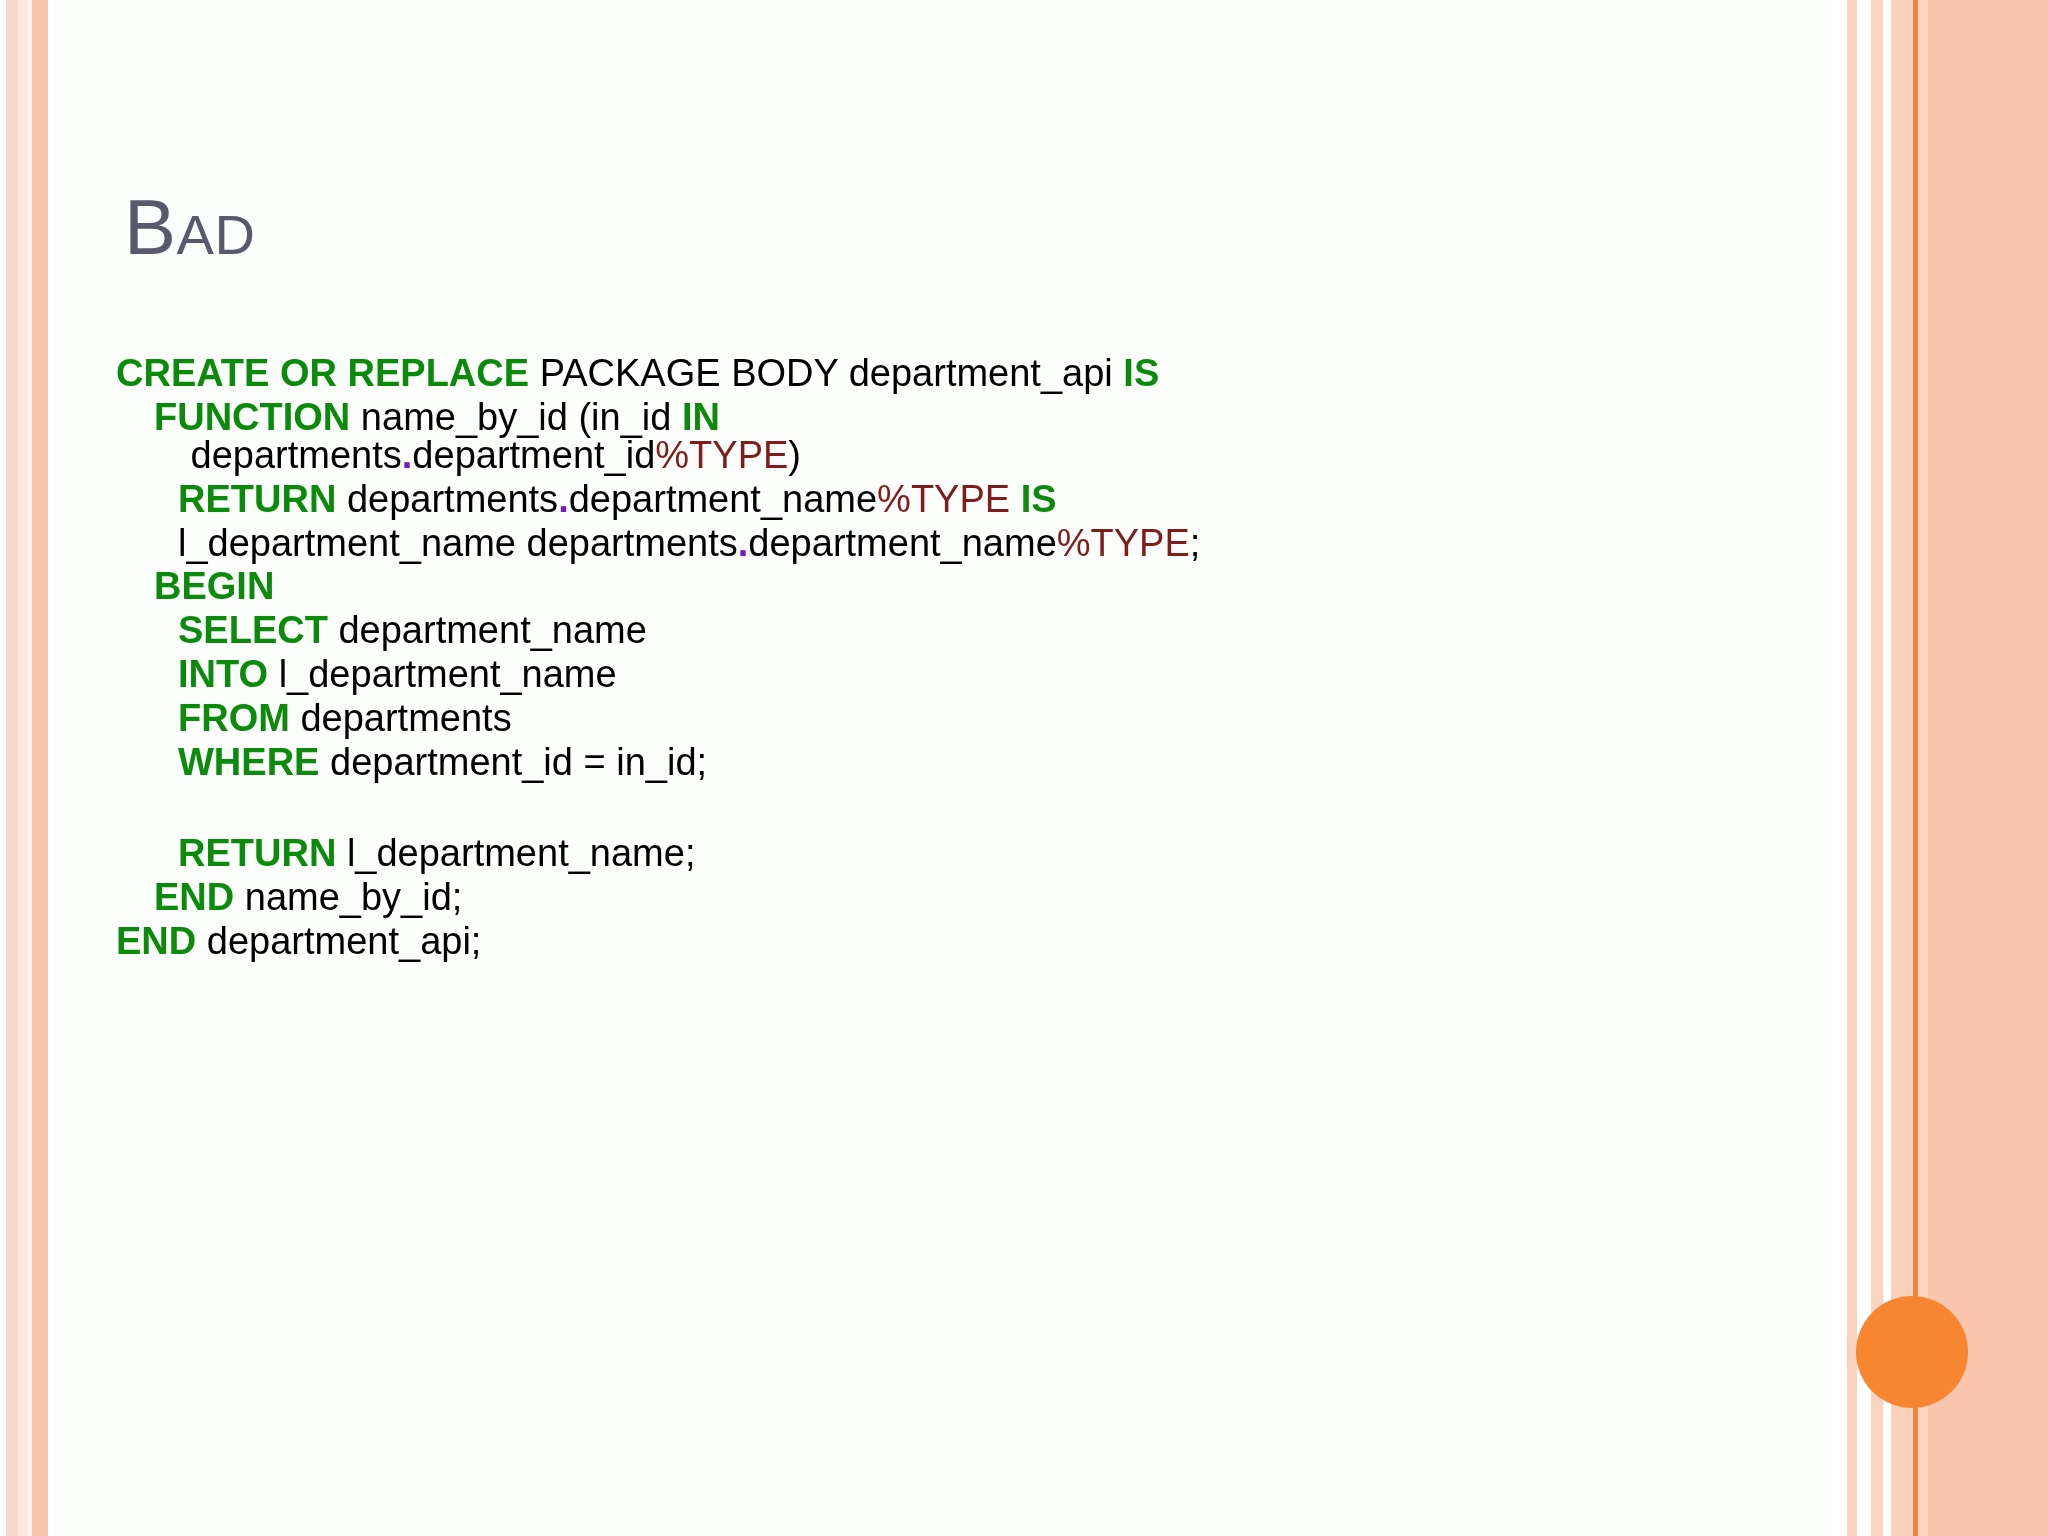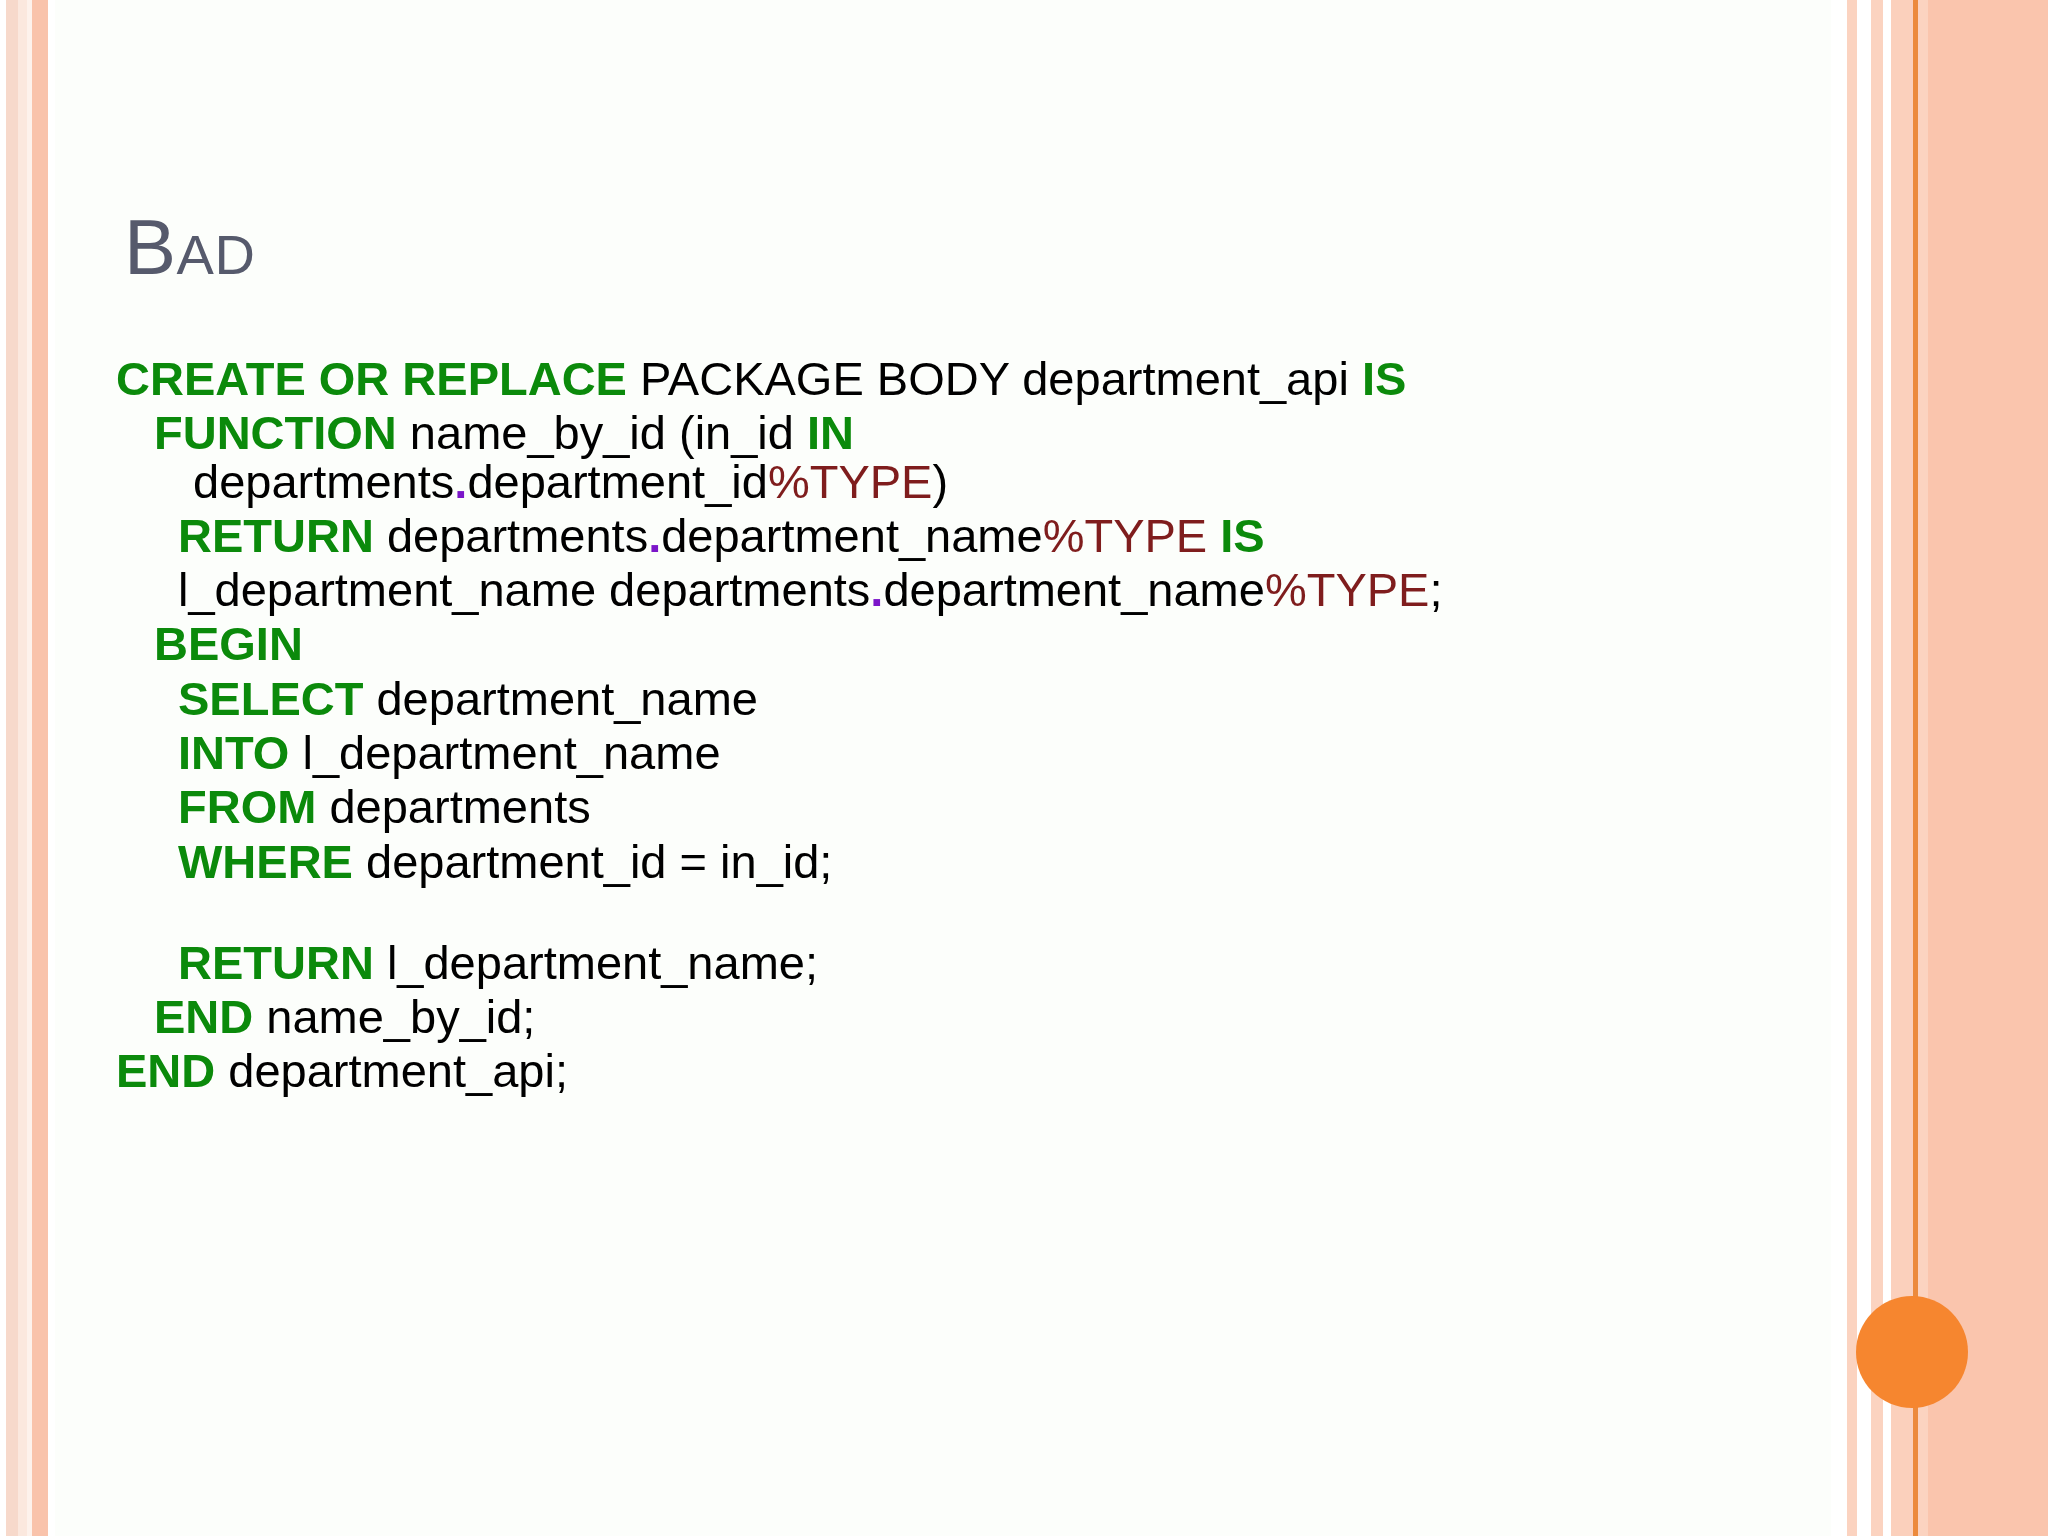--- a/index.html
+++ b/index.html
@@ -43,35 +43,35 @@
     position:absolute;
     left:1856px;top:1296px;
     width:112px;height:112px;
     border-radius:50%;
     background:#f6862f;
   }
 
   
   .title{
     position:absolute;
-    left:124px; top:208px;
+    left:124px; top:188px;
     color:#565a6c;
     font-weight:400;
     letter-spacing:0.5px;
     white-space:nowrap;
   }
   .title .cap{font-size:78px;line-height:78px;}
   .title .sc{font-size:56px;line-height:78px;}
 
   
   .code{
     position:absolute;
     left:116px; top:352px;
     width:1700px;
-    font-size:47px;
+    font-size:38px;
     line-height:1.155;
     color:#000000;
     white-space:pre-wrap;
   }
   .code .ln{
     display:block;
     white-space:pre-wrap;
   }
   .code .blank{display:block;height:47px;}
 

